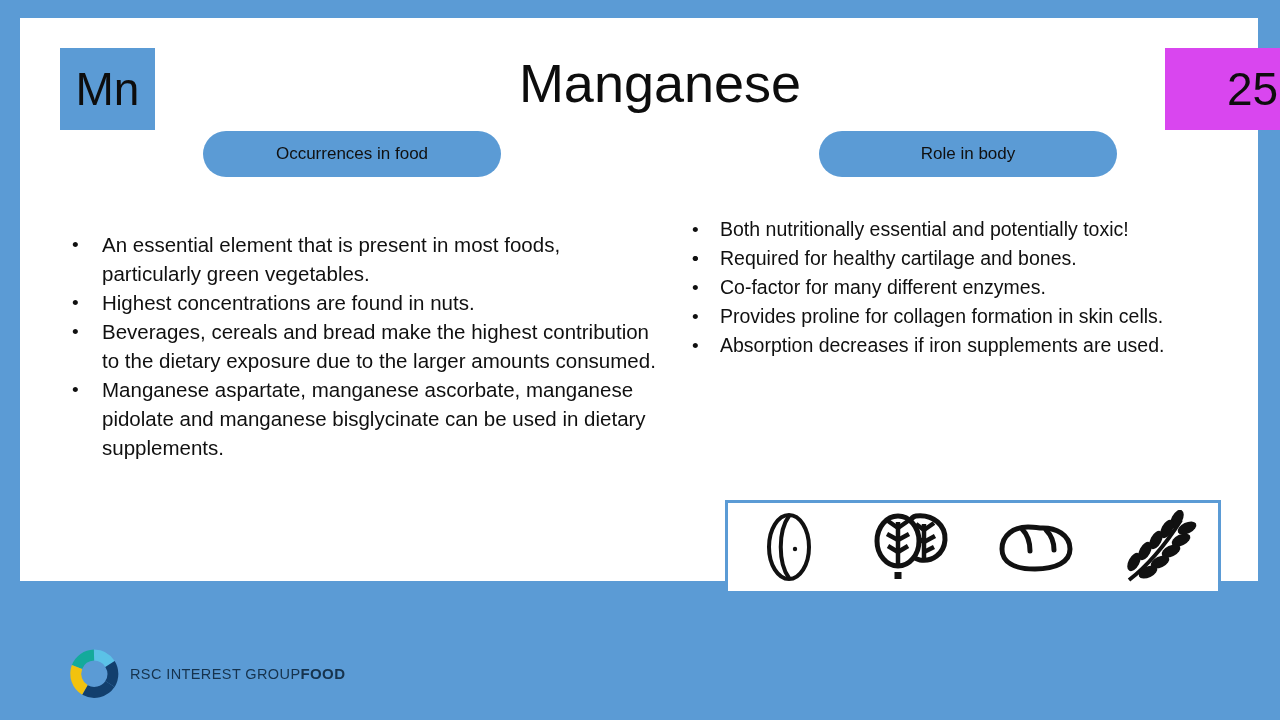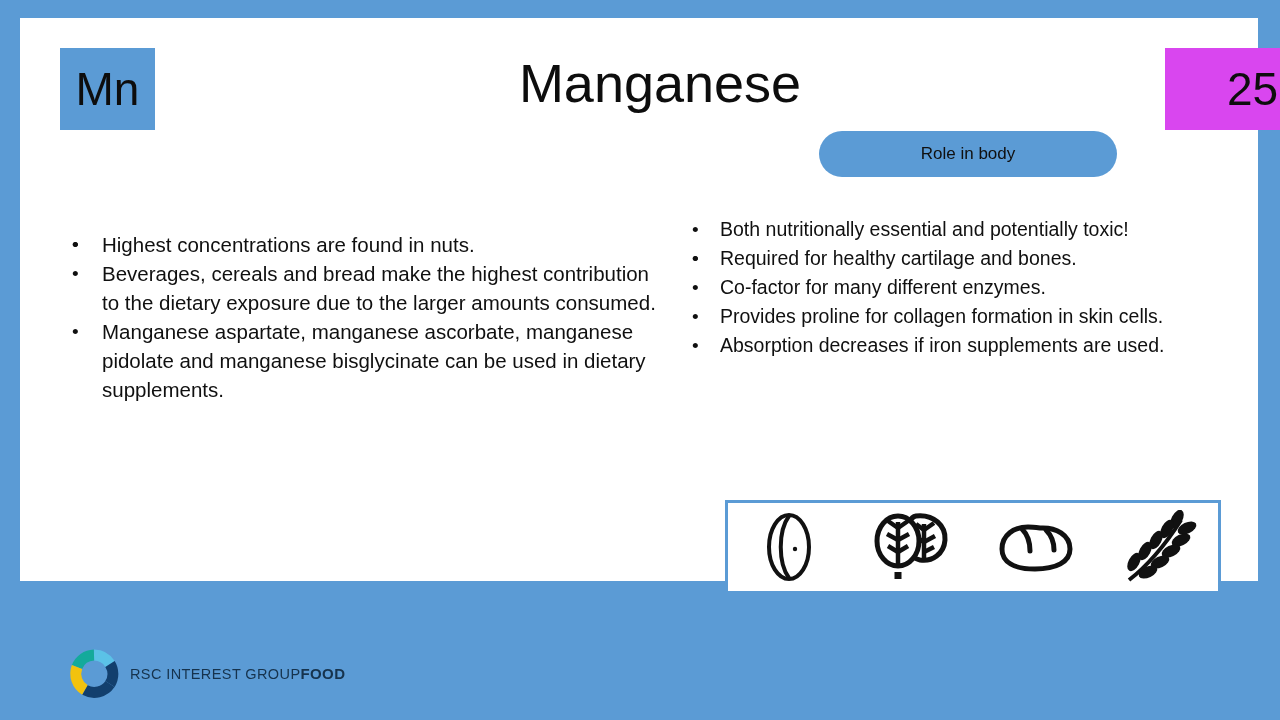--- a/index.html
+++ b/index.html
@@ -193,28 +193,32 @@
     <div class="symbol-box">
       <span>Mn</span>
     </div>
 
     <div class="title">Manganese</div>
 
     <div class="number-box">
       <span>25</span>
     </div>
 
+    <div class="pill pill-left">
+      <span>Occurrences in food</span>
+    </div>
     <div class="pill pill-right">
       <span>Role in body</span>
     </div>
 
     <div class="col col-left">
       <ul>
         <li>
           <span class="bullet">•</span>
+          <span>An essential element that is present in most foods, particularly green vegetables.</span>
         </li>
         <li>
           <span class="bullet">•</span>
           <span>Highest concentrations are found in nuts.</span>
         </li>
         <li>
           <span class="bullet">•</span>
           <span>Beverages, cereals and bread make the highest contribution to the dietary exposure due to the larger amounts consumed.</span>
         </li>
         <li>

